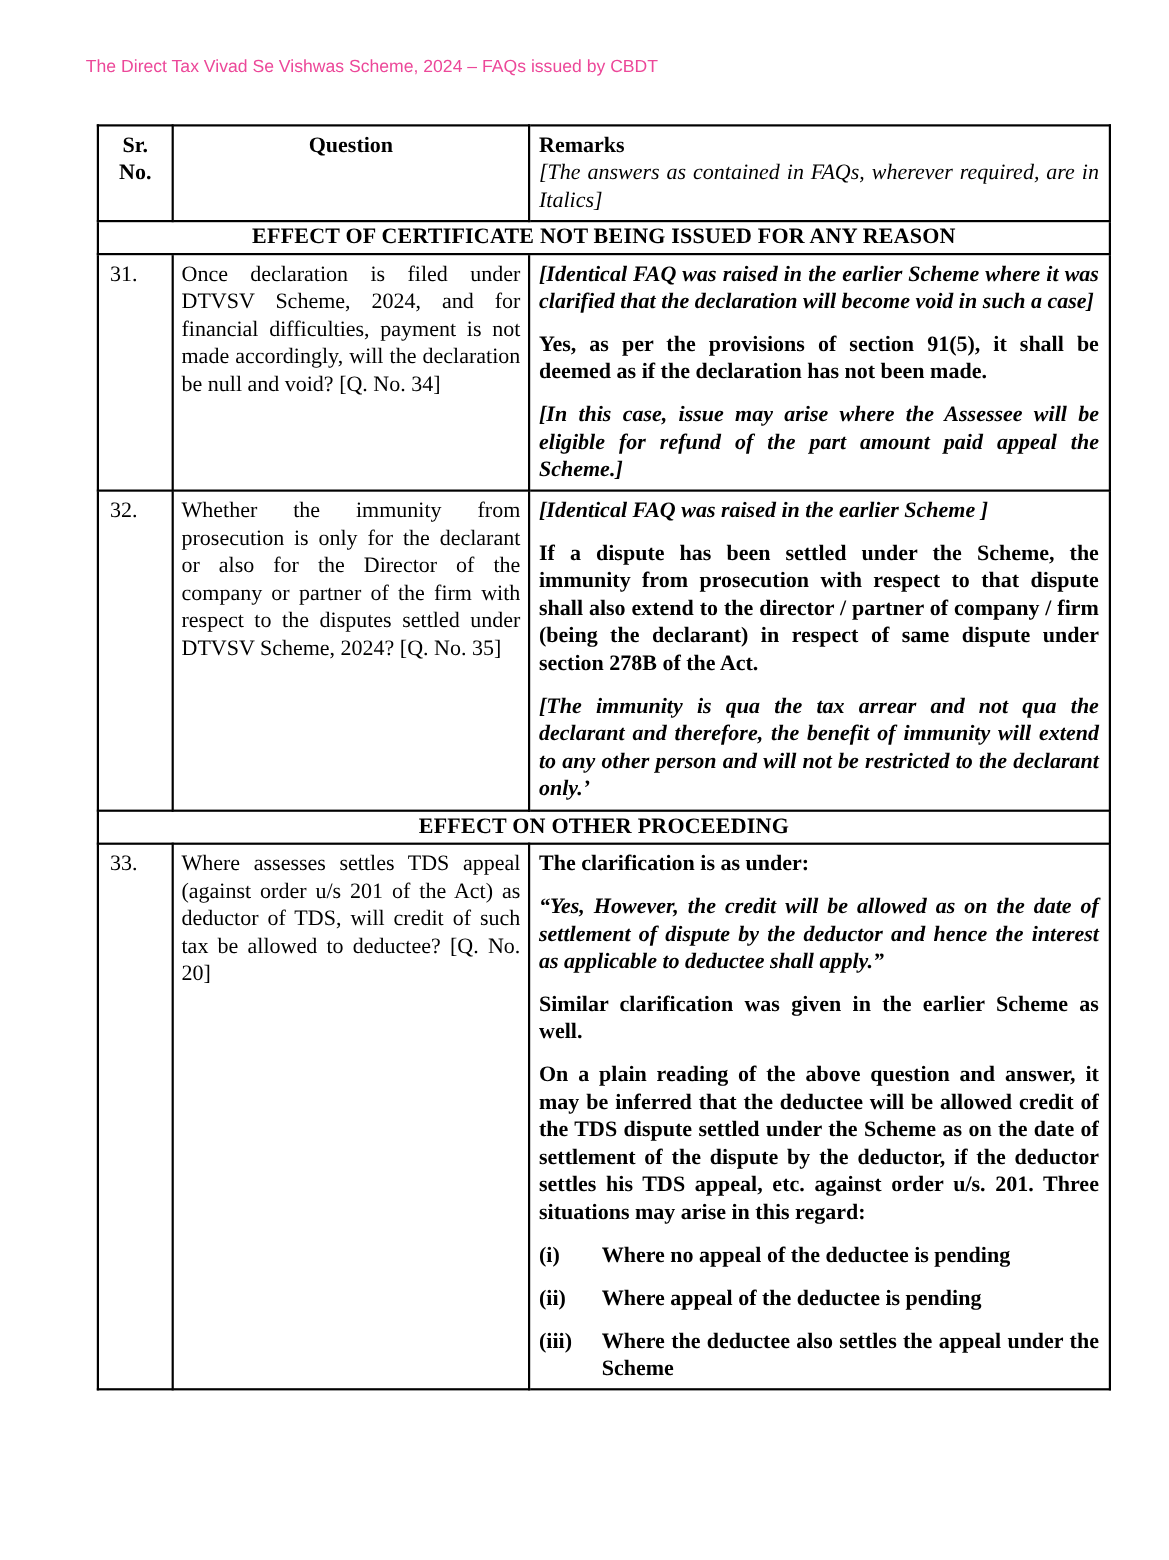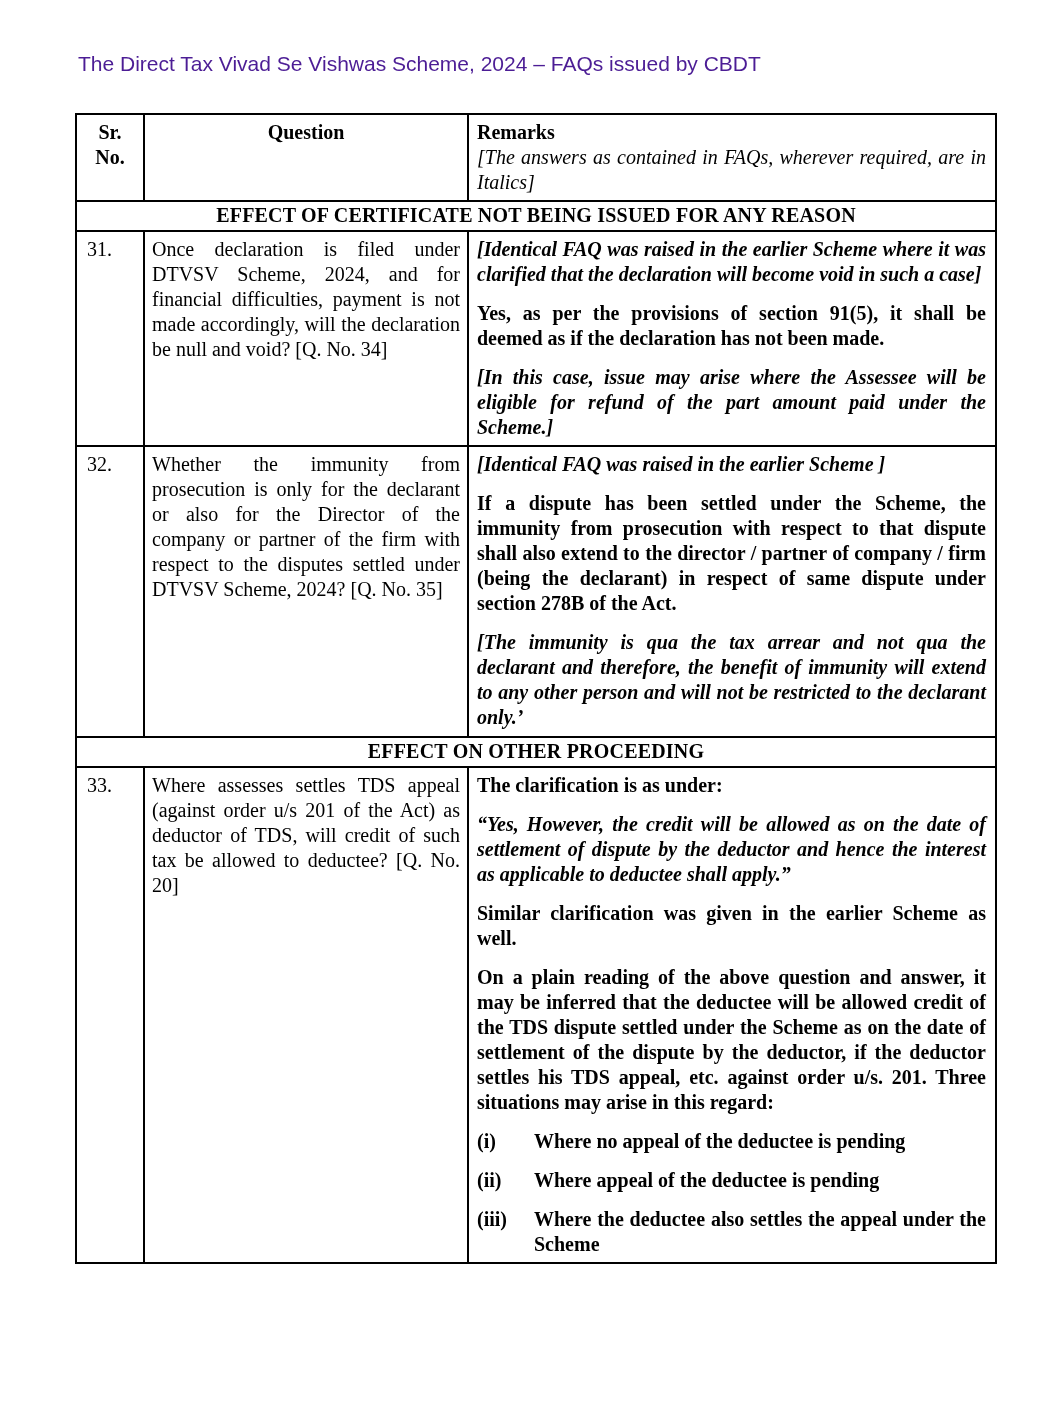--- a/index.html
+++ b/index.html
@@ -18,27 +18,27 @@
     width: 1063px;
     height: 1418px;
     background: #ffffff;
     overflow: hidden;
   }
   .doc-title {
     position: absolute;
     left: 78px;
     top: 52px;
     font-family: "Liberation Sans", sans-serif;
-    font-size: 21px;
-    color: #4c1d95;
+    font-size: 16px;
+    color: #ec4899;
     white-space: nowrap;
   }
   table.faq-table {
     position: absolute;
-    left: 75px;
+    left: 88px;
     top: 113px;
     width: 920px;
     border-collapse: collapse;
     table-layout: fixed;
     font-family: "Liberation Serif", serif;
     font-size: 20px;
     line-height: 25px;
     color: #000;
   }
   .faq-table td {
@@ -110,21 +110,21 @@
       <tr class="rh-sec">
         <td colspan="3" class="section-cell">EFFECT OF CERTIFICATE NOT BEING ISSUED FOR ANY REASON</td>
       </tr>
 
       <tr class="rh-31">
         <td class="sr-cell">31.</td>
         <td class="q-cell">Once declaration is filed under DTVSV Scheme, 2024, and for financial difficulties, payment is not made accordingly, will the declaration be null and void? [Q. No. 34]</td>
         <td class="r-cell">
           <p class="em">[Identical FAQ was raised in the earlier Scheme where it was clarified that the declaration will become void in such a case]</p>
           <p>Yes, as per the provisions of section 91(5), it shall be deemed as if the declaration has not been made.</p>
-          <p class="em">[In this case, issue may arise where the Assessee will be eligible for refund of the part amount paid under the Scheme.]</p>
+          <p class="em">[In this case, issue may arise where the Assessee will be eligible for refund of the part amount paid appeal the Scheme.]</p>
         </td>
       </tr>
 
 
       <tr class="rh-32">
         <td class="sr-cell">32.</td>
         <td class="q-cell">Whether the immunity from prosecution is only for the declarant or also for the Director of the company or partner of the firm with respect to the disputes settled under DTVSV Scheme, 2024? [Q. No. 35]</td>
         <td class="r-cell">
           <p class="em">[Identical FAQ was raised in the earlier Scheme ]</p>
           <p>If a dispute has been settled under the Scheme, the immunity from prosecution with respect to that dispute shall also extend to the director / partner of company / firm (being the declarant) in respect of same dispute under section 278B of the Act.</p>

